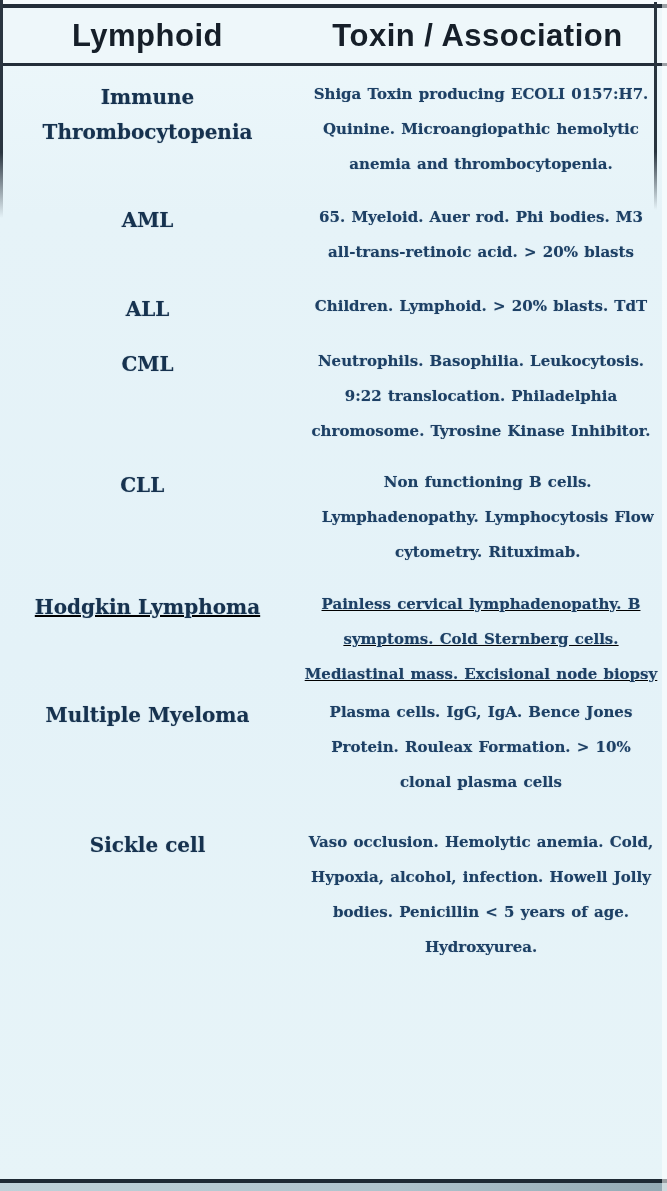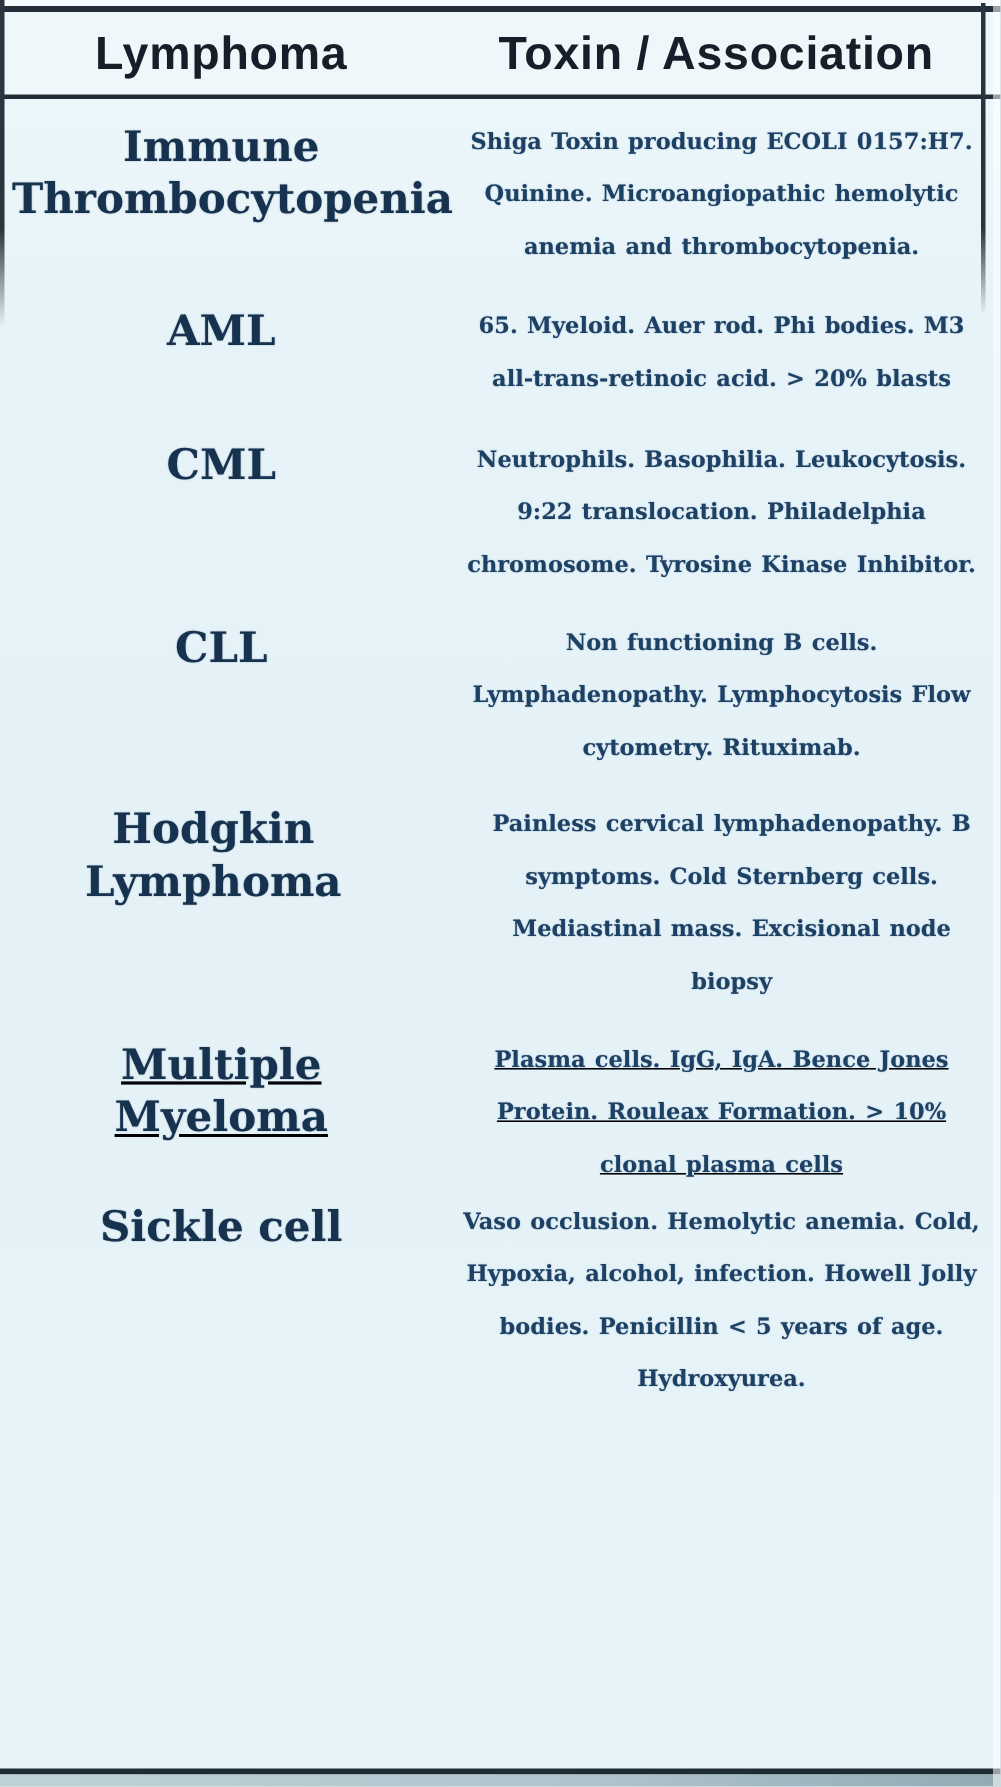--- a/index.html
+++ b/index.html
@@ -42,57 +42,61 @@
   .trow:nth-child(2){margin-top:18px;}
   .trow:nth-child(3){margin-top:19px;}
   .trow:nth-child(4){margin-top:17px;}
   .trow:nth-child(5){margin-top:16px;gap:24px;}
   .trow:nth-child(6){margin-top:17px;text-decoration:underline;}
   .trow:nth-child(7){margin-top:3px;}
   .trow:nth-child(8){margin-top:25px;}
   .cell-cond{
     width:279px;padding:3px 8px 0 8px;
     text-align:center;
-    font-weight:bold;font-size:28px;line-height:35px;
+    font-weight:bold;font-size:20px;line-height:35px;
     color:#16324f;
     text-shadow:0 0 1px rgba(22,50,79,0.45);
   }
   .cell-fact{
     width:356px;padding:0 8px;
     text-align:center;
     font-weight:bold;font-size:15px;line-height:35px;
     color:#1d4065;
     text-shadow:0 0 1px rgba(29,64,101,0.4);
     word-spacing:1px;
   }
 </style>
 </head>
 <body>
 
 <div class="sheet">
   <div class="top-strip"></div>
   <div class="rule top"></div>
 
   <div class="header-row">
-    <div class="header-cell cond">Lymphoma</div>
+    <div class="header-cell cond">Lymphoid</div>
     <div class="header-cell fact">Toxin / Association</div>
   </div>
 
   <div class="rule head-bottom"></div>
   <div class="edge-left"></div>
   <div class="edge-right"></div>
 
   <div class="rows">
     <div class="trow">
       <div class="cell-cond">Immune Thrombocytopenia</div>
       <div class="cell-fact">Shiga Toxin producing ECOLI 0157:H7. Quinine. Microangiopathic hemolytic anemia and thrombocytopenia.</div>
     </div>
     <div class="trow">
       <div class="cell-cond">AML</div>
       <div class="cell-fact">65. Myeloid. Auer rod. Phi bodies. M3 all-trans-retinoic acid. &gt; 20% blasts</div>
+    </div>
+    <div class="trow">
+      <div class="cell-cond">ALL</div>
+      <div class="cell-fact">Children. Lymphoid. &gt; 20% blasts. TdT</div>
     </div>
     <div class="trow">
       <div class="cell-cond">CML</div>
       <div class="cell-fact">Neutrophils. Basophilia. Leukocytosis. 9:22 translocation. Philadelphia chromosome. Tyrosine Kinase Inhibitor.</div>
     </div>
     <div class="trow">
       <div class="cell-cond">CLL</div>
       <div class="cell-fact">Non functioning B cells. Lymphadenopathy. Lymphocytosis Flow cytometry. Rituximab.</div>
     </div>
     <div class="trow">

